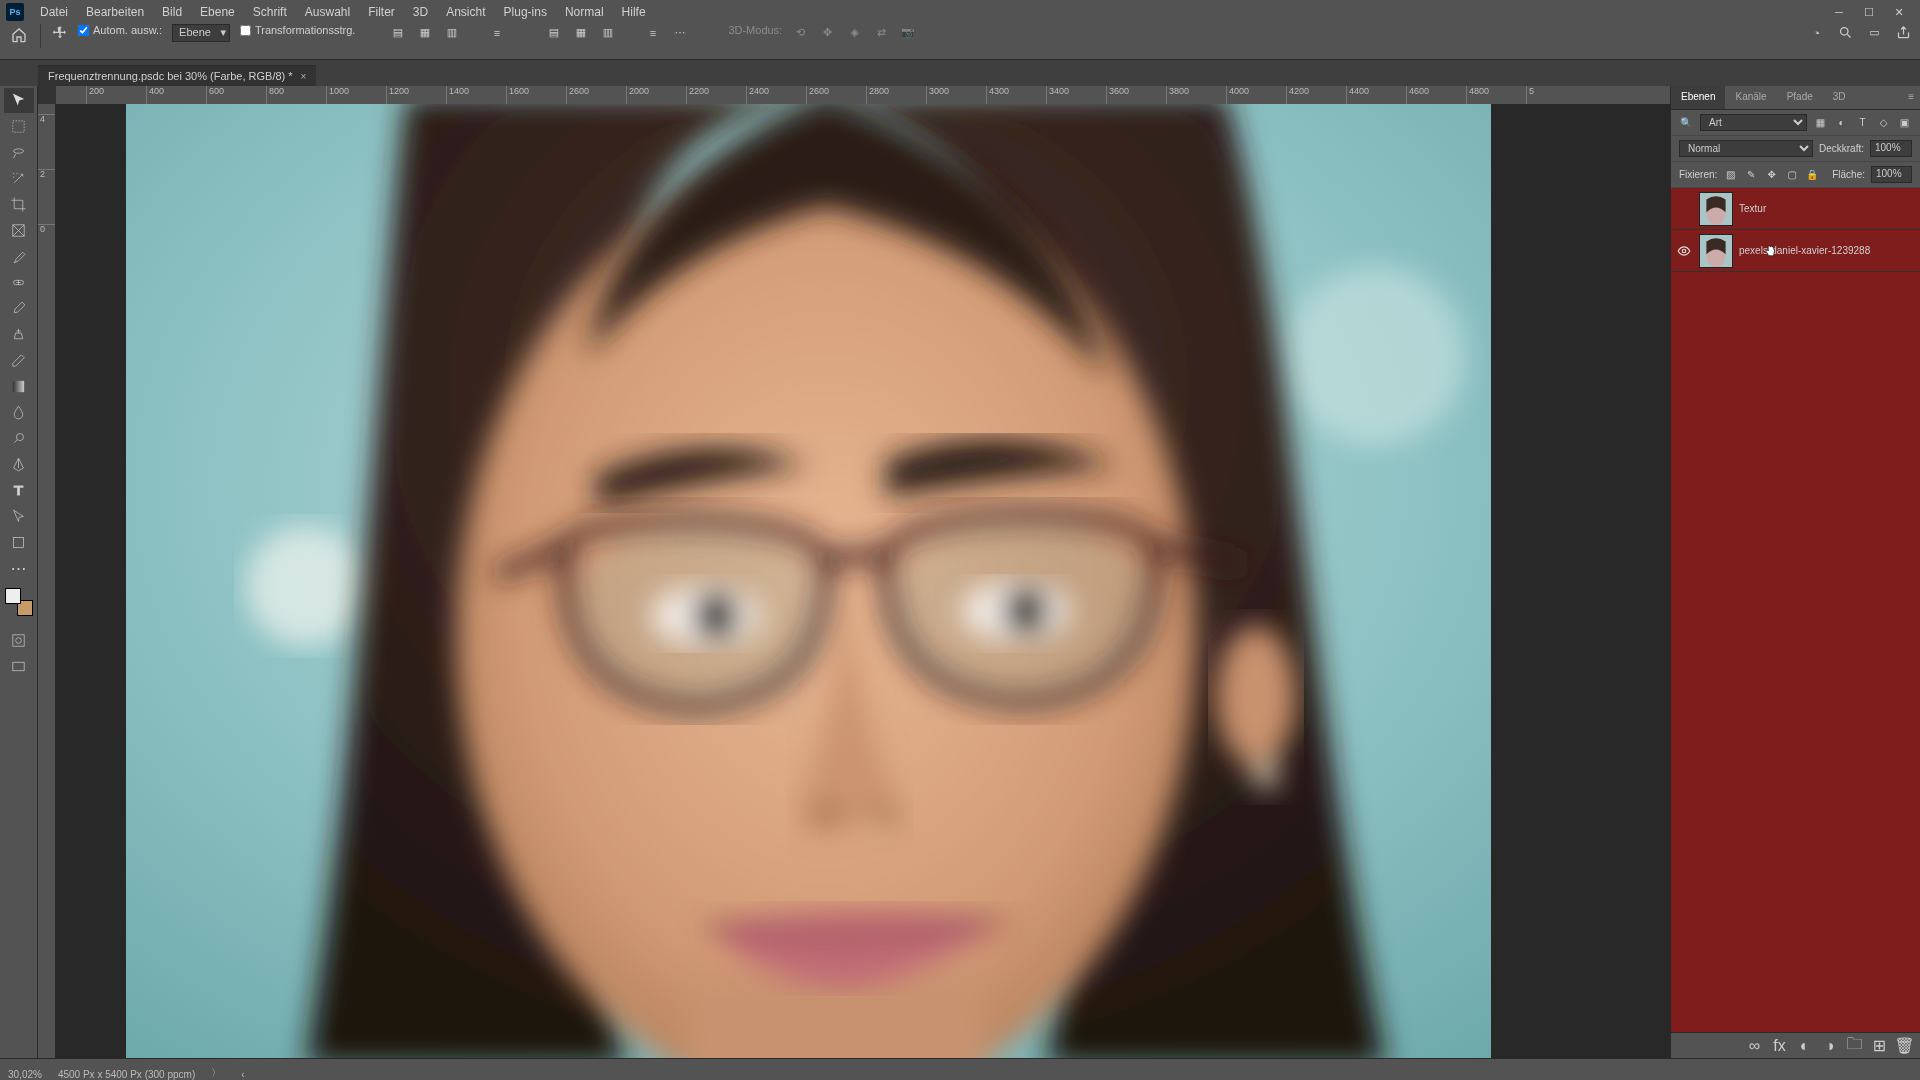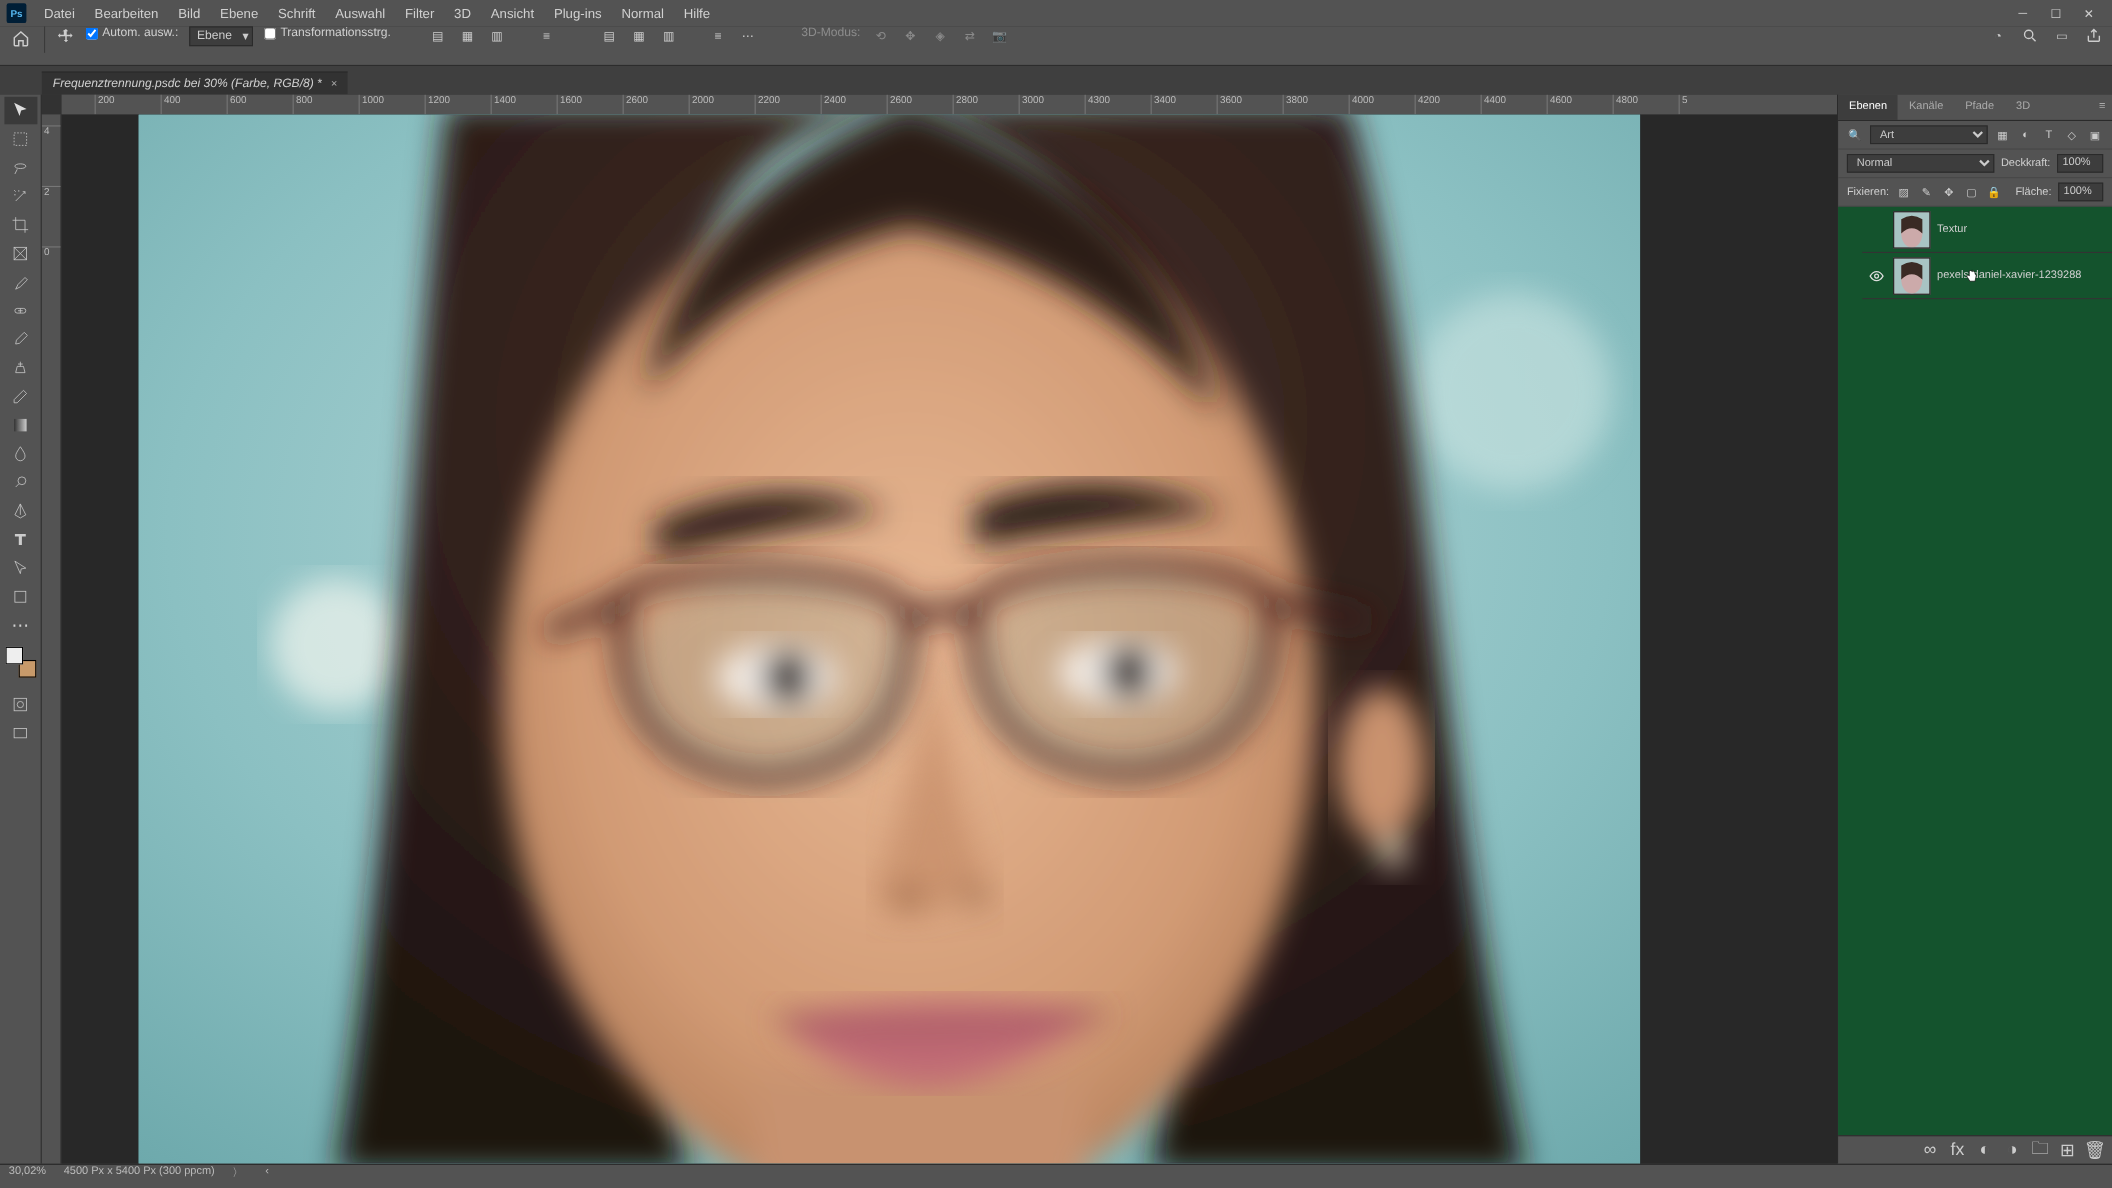--- a/index.html
+++ b/index.html
@@ -18,21 +18,21 @@
 .opt-sep { width: 1px; height: 24px; background: #3a3a3a; }
 .opt-check { display: flex; align-items: center; gap: 4px; }
 .opt-check input { width: 11px; height: 11px; }
 .opt-select { background: #3d3d3d; border: 1px solid #2a2a2a; color: #ccc; padding: 1px 18px 1px 6px; font-size: 11px; height: 18px; position: relative; }
 .opt-icon { width: 17px; height: 17px; display: flex; align-items: center; justify-content: center; color: #ccc; }
 .opt-right { margin-left: auto; display: flex; gap: 12px; align-items:center; }
 .disabled { opacity: .45; }
 
 
 .doctabbar { height: 26px; background: #3f3f3f; display: flex; align-items: flex-end; padding-left: 38px; }
-.doctab { background: #323232; padding: 4px 10px; font-size: 11px; color: #d0d0d0; display: flex; align-items: center; gap: 8px; border-top: 1px solid #2a2a2a; font-style: italic; }
+.doctab { background: #323232; padding: 4px 10px; font-size: 11px; color: #d0d0d0; display: flex; align-items: center; gap: 8px; border-top: 1px solid #2a2a2a; }
 .doctab .x { font-size: 10px; color: #aaa; }
 
 
 .workarea { position: absolute; top: 86px; bottom: 22px; left: 0; right: 0; display: flex; }
 .toolbox { width: 38px; background: #535353; border-right: 1px solid #2a2a2a; display: flex; flex-direction: column; align-items: center; padding-top: 2px; gap: 1px; }
 .tbx-btn { width: 30px; height: 25px; display: flex; align-items: center; justify-content: center; color: #d0d0d0; position: relative; }
 .tbx-btn.active { background: #3a3a3a; }
 .tbx-btn svg { width: 17px; height: 17px; }
 .tbx-swatches { margin-top: 6px; position: relative; width: 28px; height: 28px; }
 .sw-bg { position: absolute; right: 0; bottom: 0; width: 16px; height: 16px; background: #c89a6a; border: 1px solid #000; }
@@ -57,30 +57,30 @@
 .panel-tabs { display: flex; border-bottom: 1px solid #2a2a2a; height: 24px; font-size: 10px; }
 .ptab { padding: 5px 10px; color: #aaa; }
 .ptab.active { color: #fff; background: #3d3d3d; }
 .ptab-more { margin-left: auto; padding: 5px 6px; color: #aaa;}
 
 .panel-row { display: flex; align-items: center; gap: 6px; padding: 4px 8px; font-size: 10px; border-bottom: 1px solid #474747; }
 .panel-row .grow { flex: 1; }
 .mini-sel { background: #3d3d3d; border: 1px solid #2a2a2a; color: #ccc; padding: 1px 4px; font-size: 10px; height: 17px;}
 .mini-ico { width: 15px; height: 15px; display: flex; align-items: center; justify-content: center; color: #ccc;}
 
-.layers-list { flex: 1; overflow-y: auto; background: #14532d; padding-left: 22px; }
+.layers-list { flex: 1; overflow-y: auto; background: #7f1d1d; }
 .layer { display: flex; align-items: center; height: 42px; border-bottom: 1px solid #333; padding: 0 4px; gap: 6px; font-size: 10px; }
 .layer.selected { background: #4a5d73; }
 .eye { width: 18px; height: 18px; display: flex; align-items: center; justify-content: center; }
 .thumb { width: 34px; height: 34px; border: 1px solid #222; background: #888; overflow: hidden;}
 .thumb svg { width: 100%; height: 100%;}
 
 .panel-footer { height: 26px; border-top: 1px solid #2a2a2a; display: flex; align-items: center; justify-content: flex-end; gap: 10px; padding: 0 8px; }
 
-.statusbar { position: absolute; bottom: 0; left: 0; right: 0; height: 22px; background: #535353; border-top: 1px solid #2a2a2a; display: flex; align-items: flex-start; font-size: 10px; padding: 0 8px; gap: 16px; color: #bbb;}
+.statusbar { position: absolute; bottom: 0; left: 0; right: 0; height: 22px; background: #535353; border-top: 1px solid #2a2a2a; display: flex; align-items: flex-end; font-size: 10px; padding: 0 8px; gap: 16px; color: #bbb;}
 
 .cursor-hand { position: absolute; width: 14px; height: 14px; }
 
 </style>
 </head>
 <body>
 
 <div class="menubar">
   <div class="ps-logo">Ps</div>
   <div class="menu-item">Datei</div>

